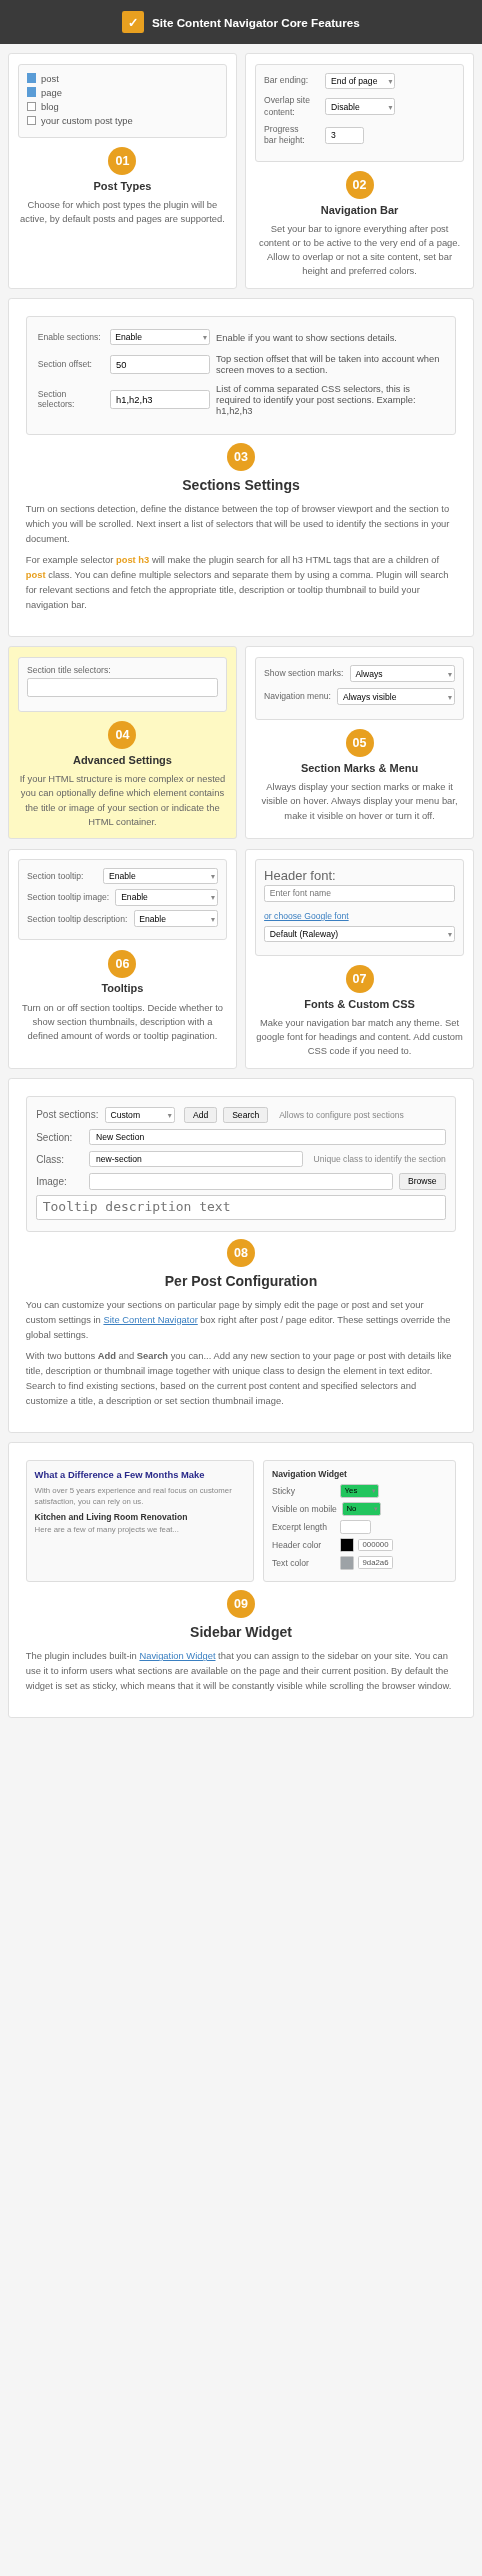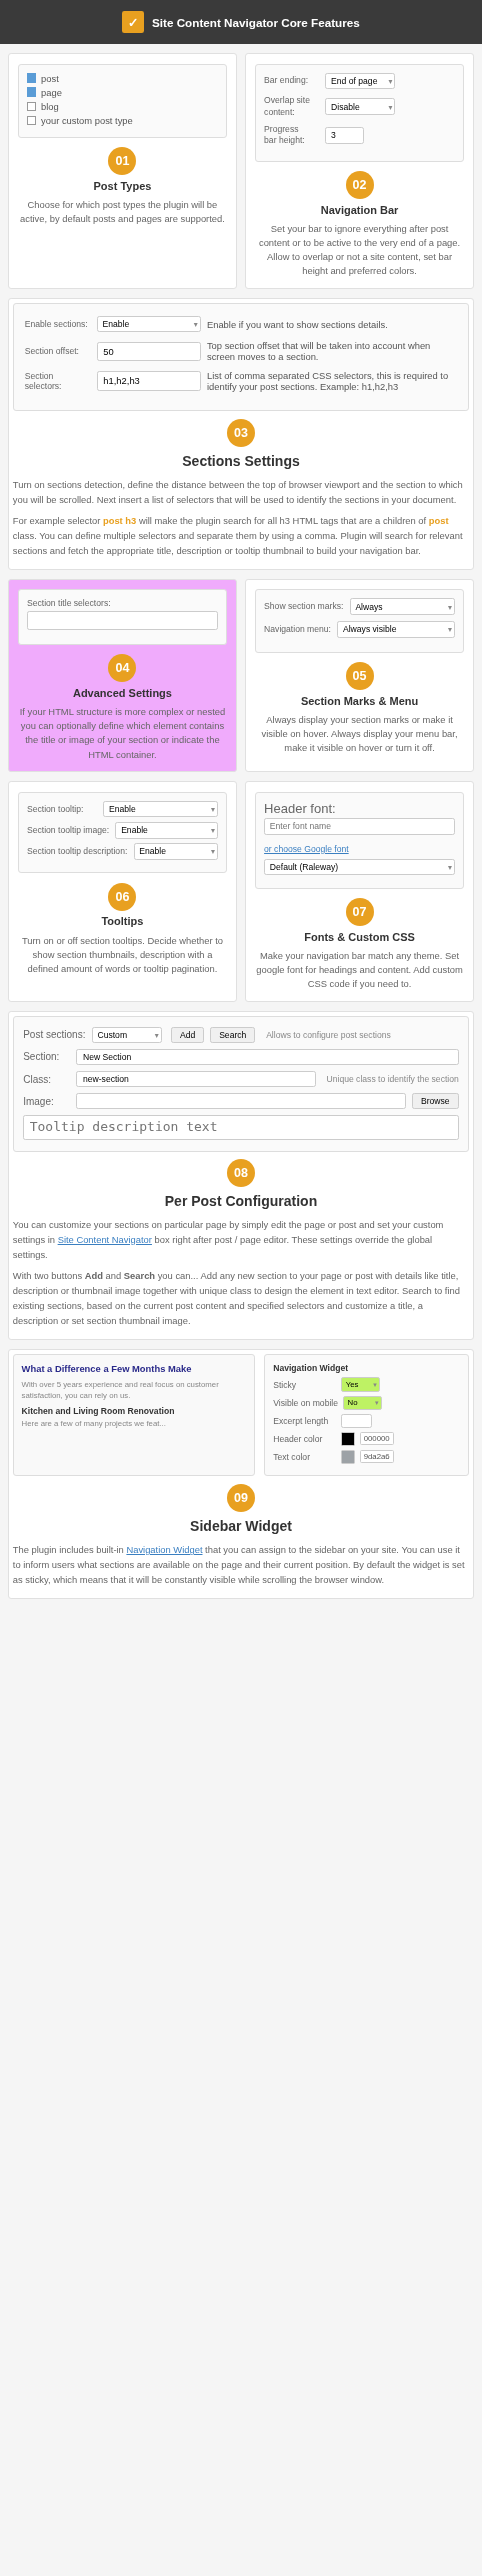--- a/index.html
+++ b/index.html
@@ -147,21 +147,21 @@
       font-size: 8.6px;
       width: 39px;
     }
 
     
     .full-section {
       background: #fff;
       margin: 0 7.8px 9.4px 7.8px;
       border-radius: 3.1px;
       border: 0.8px solid #e0e0e0;
-      padding: 4px;
+      padding: 17px;
     }
 
     .full-section .circle-num {
       margin: 0 auto 6.3px auto;
     }
 
     .section-header-title {
       text-align: center;
       font-size: 14px;
       font-weight: bold;
@@ -343,21 +343,21 @@
       transform: translateY(-50%);
       font-size: 7px;
       color: #888;
       pointer-events: none;
     }
     .widget-select {
       border: 0.8px solid #ccc;
       border-radius: 2.3px;
       padding: 1.6px 14px 1.6px 3.9px;
       font-size: 7.8px;
-      background: #bef264;
+      background: #22c55e;
       min-width: 39px;
       appearance: none;
     }
     .color-swatch {
       width: 14px;
       height: 14px;
       border-radius: 1.6px;
       border: 0.8px solid #ccc;
       display: inline-block;
     }
@@ -495,21 +495,21 @@
   <div class="text-body">
     For example selector <span class="highlight-orange">post h3</span>
     <span> will make the plugin search for all h3 HTML tags that are a children of </span>
     <span class="highlight-orange">post</span>
     <span> class. You can define multiple selectors and separate them by using a comma. Plugin will search for relevant sections and fetch the appropriate title, description or tooltip thumbnail to build your navigation bar.</span>
   </div>
 </div>
 
 <div style="margin: 0 7.8px 9.4px 7.8px; display:flex; gap:7.8px;">
 
-  <div style="flex:1; background:#f0abfc; border:0.8px solid #e0e0e0; border-radius:3.1px; padding:9.4px;">
+  <div style="flex:1; background:#fef9c3; border:0.8px solid #e0e0e0; border-radius:3.1px; padding:9.4px;">
     <div style="border:0.8px solid #ddd; border-radius:3.1px; padding:7.8px; background:#fafafa; margin-bottom:6.3px;">
       <div style="margin-bottom:6.3px;">
         <div style="font-size:8.6px; color:#666; margin-bottom:2.3px;">Section title selectors:</div>
         <input class="form-input" type="text" value="" style="">
       </div>
     </div>
     <div class="circle-num">04</div>
     <div class="feature-title">Advanced Settings</div>
     <div class="feature-desc">If your HTML structure is more complex or nested you can optionally define which element contains the title or image of your section or indicate the HTML container.</div>
   </div>

